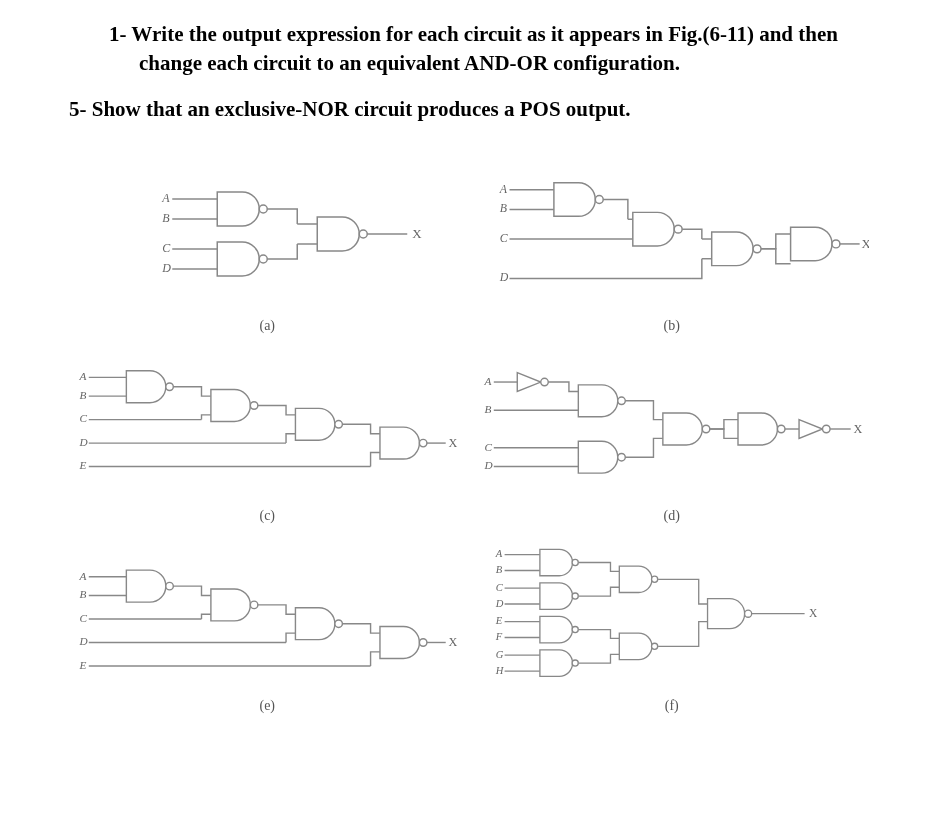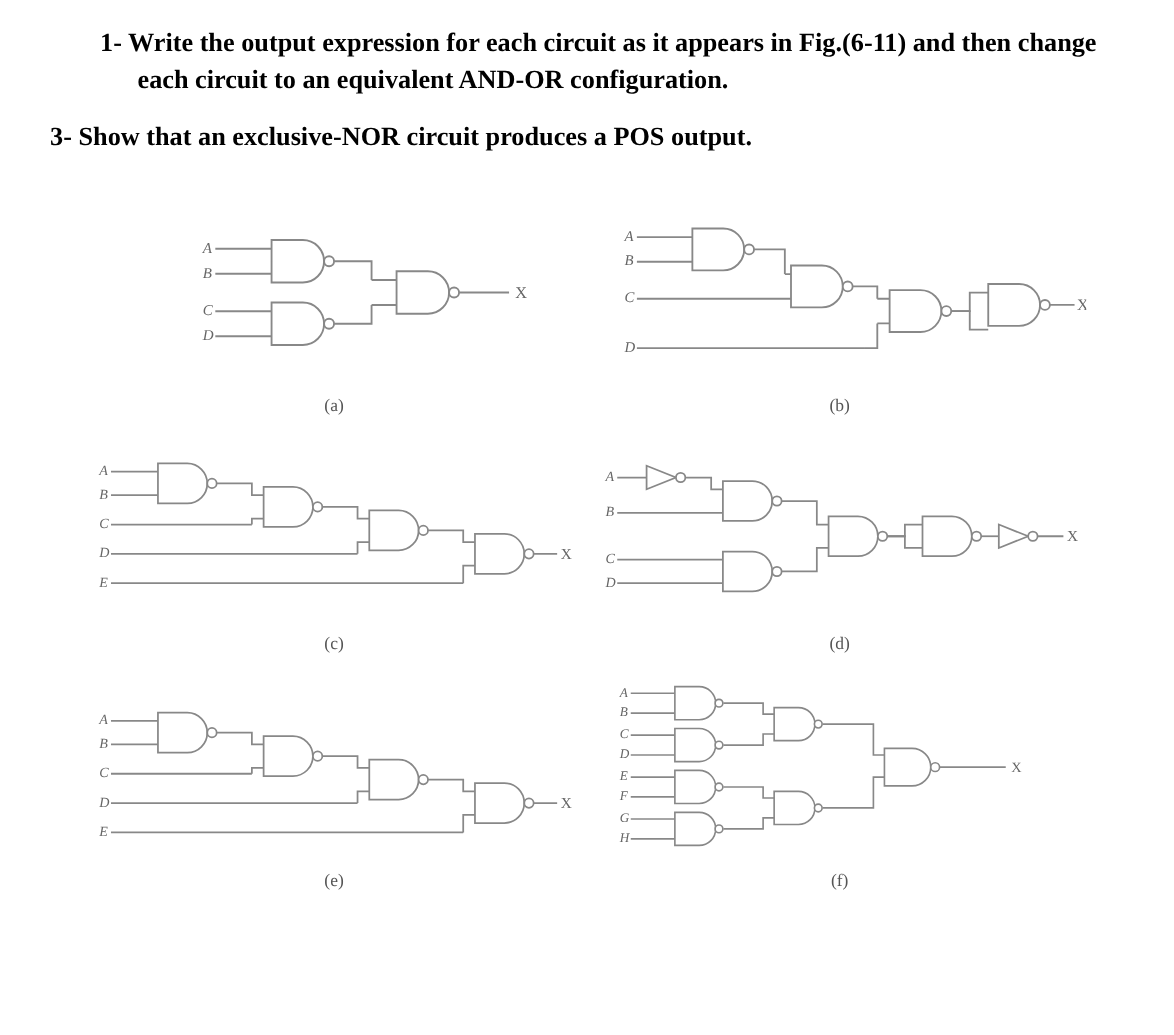--- a/index.html
+++ b/index.html
@@ -5,21 +5,21 @@
     * { margin: 0; padding: 0; box-sizing: border-box; }
     body {
       width: 939px;
       height: 828px;
       background: #fff;
       font-family: "Times New Roman", serif;
       padding: 20px 40px;
       color: #000;
     }
     .questions { margin-bottom: 40px; }
-    .q { margin-bottom: 16px; font-size: 21px; font-weight: bold; line-height: 1.4; }
+    .q { margin-bottom: 16px; font-size: 21px; font-weight: bold; line-height: 1.4; margin-left: 29px; }
     .q1 { padding-left: 70px; text-indent: -30px; }
     .q23 { padding-left: 0px; }
     .figure {
       display: grid;
       grid-template-columns: 1fr 1fr;
       gap: 20px 10px;
       padding: 0 30px;
     }
     .cell {
       position: relative;
@@ -41,21 +41,21 @@
     .gate { stroke: #888; stroke-width: 1.5; fill: #fff; }
     .lbl { font-family: "Times New Roman", serif; font-size: 12px; fill: #666; font-style: italic; }
     .olbl { font-family: "Times New Roman", serif; font-size: 13px; fill: #666; }
     .bubble { stroke: #888; stroke-width: 1.5; fill: #fff; }
   </style>
 </head>
 <body>
 
 <div class="questions">
   <p class="q q1">1- Write the output expression for each circuit as it appears in Fig.(6-11) and then change each circuit to an equivalent AND-OR configuration.</p>
-  <p class="q q23">3- Show that an exclusive-NOR circuit produces a POS output.</p>
+  <p class="q q23">5- Show that an exclusive-NOR circuit produces a POS output.</p>
 </div>
 
 <div class="figure">
 
   <div class="cell">
     <svg class="diagram" viewBox="0 0 380 150">
 
       <text class="lbl" x="85" y="38">A</text>
       <text class="lbl" x="85" y="58">B</text>
       <text class="lbl" x="85" y="88">C</text>

